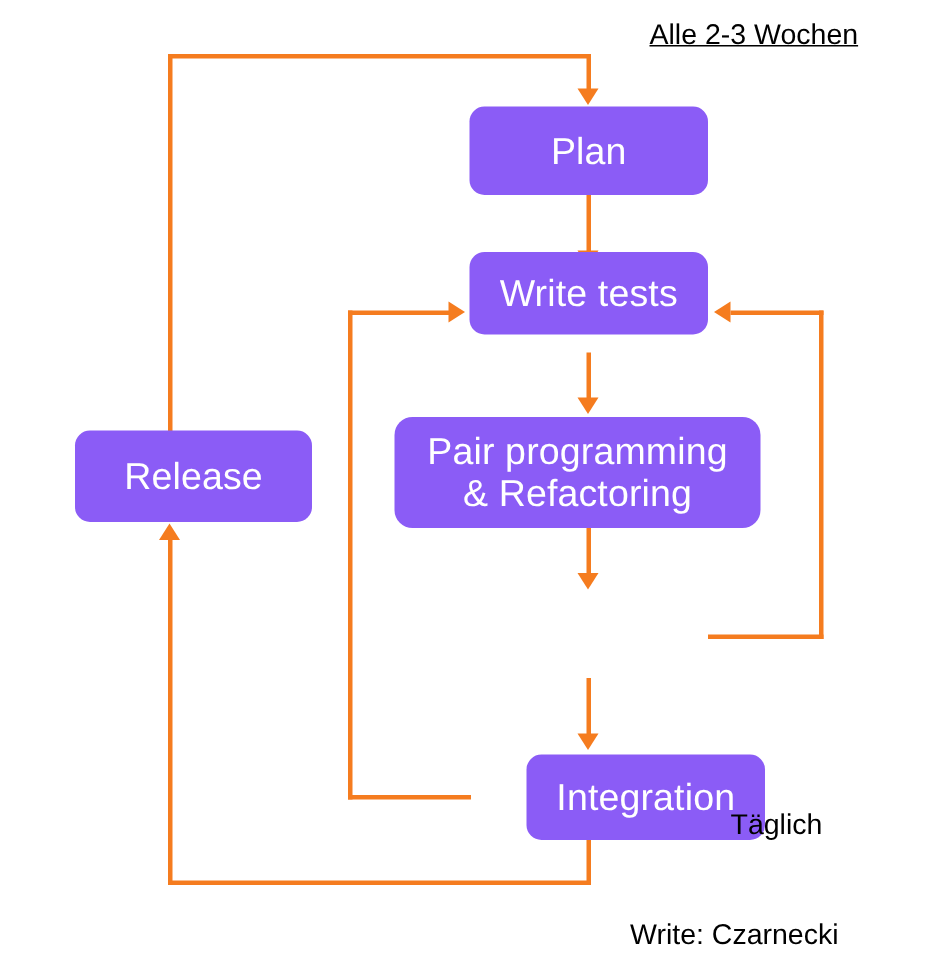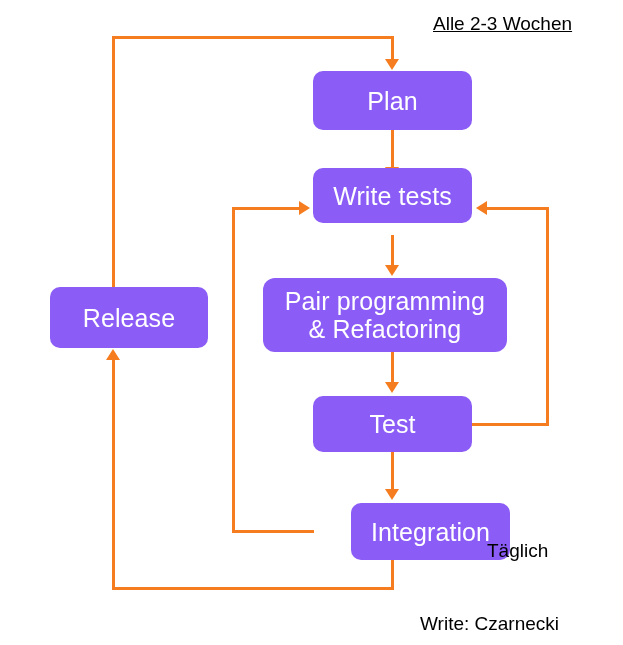--- a/index.html
+++ b/index.html
@@ -112,21 +112,20 @@
   <div class="seg v" style="left:112px;top:360px;height:230px;"></div>
   <div class="arrow up" style="left:106px;top:349px;"></div>
 
   <div class="node" id="node-plan">Plan</div>
 
   <div class="node" id="node-write-tests">Write tests</div>
 
   <div class="node" id="node-pair">Pair programming
 &amp; Refactoring</div>
 
-  <div class="node" id="node-test">Test</div>
 
   <div class="node" id="node-integration">Integration</div>
 
   <div class="node" id="node-release">Release</div>
 
   <div class="label" id="label-cadence">Alle 2-3 Wochen</div>
 
   <div class="label" id="label-daily">Täglich</div>
 
   <div class="label" id="label-source">Write: Czarnecki</div>

